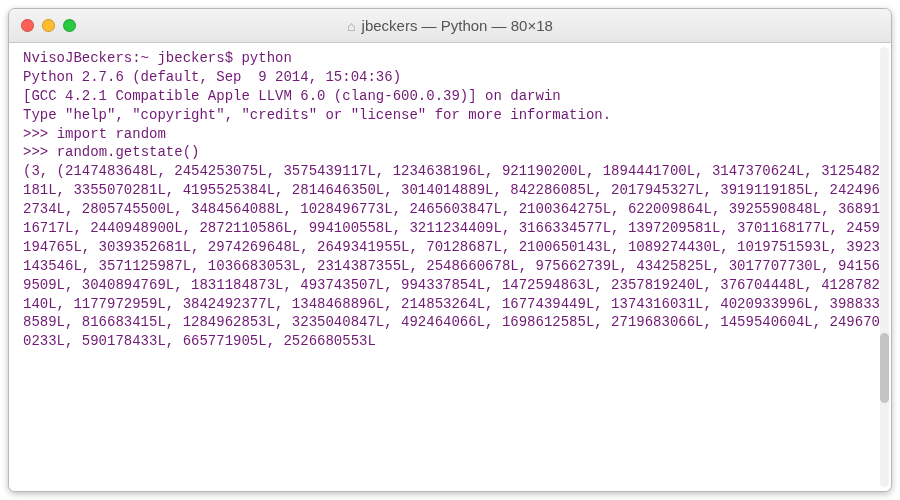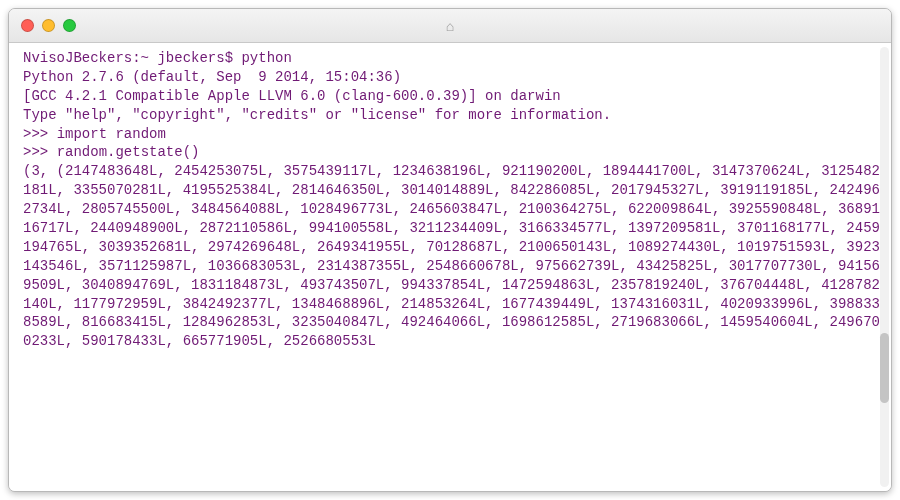--- a/index.html
+++ b/index.html
@@ -73,20 +73,21 @@
 <div class="window">
 
   <div class="titlebar">
     <div class="traffic-lights">
       <div class="tl red"></div>
       <div class="tl yellow"></div>
       <div class="tl green"></div>
     </div>
     <div class="title-center">
       <span class="home-icon">⌂</span>
+      <span>jbeckers — Python — 80×18</span>
     </div>
   </div>
 
   <div class="terminal"><span>NvisoJBeckers:~</span> <span>jbeckers$</span> <span>python</span>
 <span>Python 2.7.6 (default, Sep  9 2014, 15:04:36)</span>
 <span>[GCC 4.2.1 Compatible Apple LLVM 6.0 (clang-600.0.39)] on darwin</span>
 <span>Type "help", "copyright", "credits" or "license" for more information.</span>
 <span>&gt;&gt;&gt;</span> <span>import random</span>
 <span>&gt;&gt;&gt;</span> <span>random.getstate()</span>
 <span>(3, (2147483648L, 2454253075L, 3575439117L, 1234638196L, 921190200L, 1894441700L, 3147370624L, 3125482181L, 3355070281L, 4195525384L, 2814646350L, 3014014889L, 842286085L, 2017945327L, 3919119185L, 2424962734L, 2805745500L, 3484564088L, 1028496773L, 2465603847L, 2100364275L, 622009864L, 3925590848L, 3689116717L, 2440948900L, 2872110586L, 994100558L, 3211234409L, 3166334577L, 1397209581L, 3701168177L, 2459194765L, 3039352681L, 2974269648L, 2649341955L, 70128687L, 2100650143L, 1089274430L, 1019751593L, 3923143546L, 3571125987L, 1036683053L, 2314387355L, 2548660678L, 975662739L, 43425825L, 3017707730L, 941569509L, 3040894769L, 1831184873L, 493743507L, 994337854L, 1472594863L, 2357819240L, 376704448L, 4128782140L, 1177972959L, 3842492377L, 1348468896L, 214853264L, 1677439449L, 1374316031L, 4020933996L, 3988338589L, 816683415L, 1284962853L, 3235040847L, 492464066L, 1698612585L, 2719683066L, 1459540604L, 2496700233L, 590178433L, 665771905L, 2526680553L</span>

